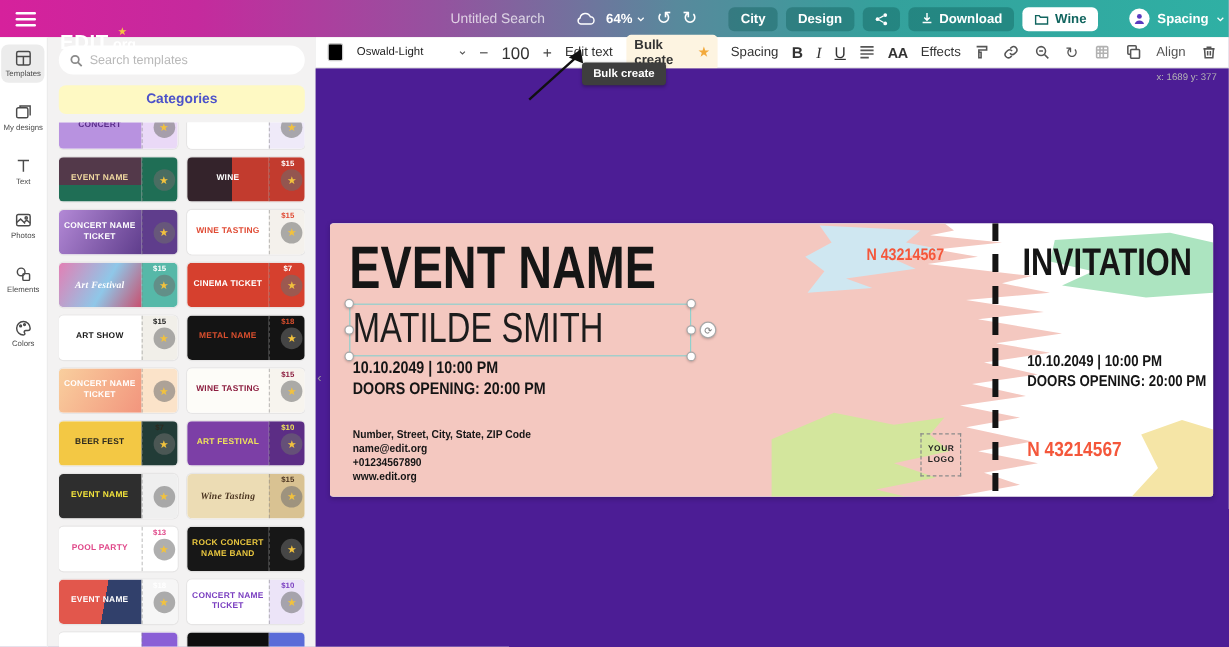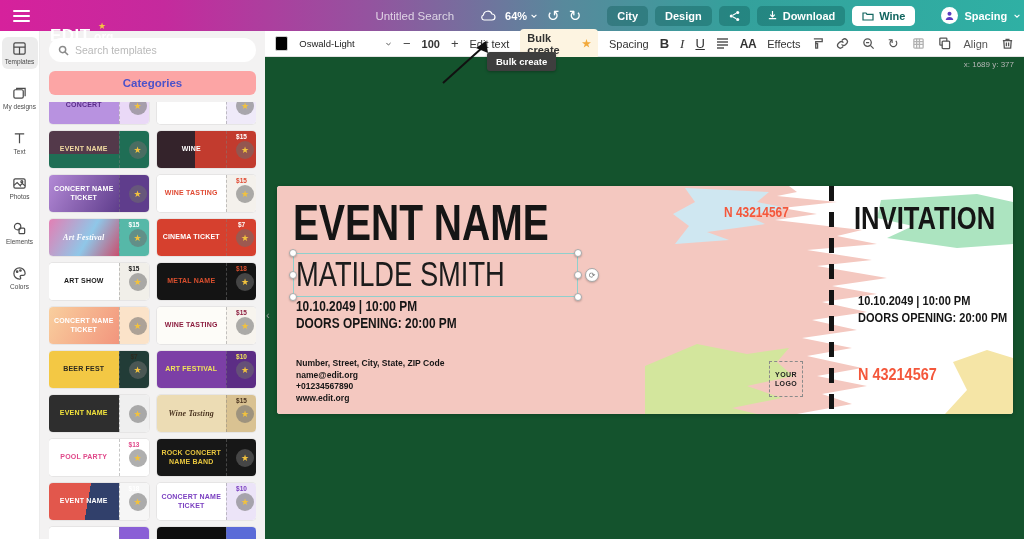--- a/index.html
+++ b/index.html
@@ -36,58 +36,58 @@
   .rail-item svg { width:15px; height:15px; stroke:#4a4a4a; fill:none; stroke-width:1.3; }
   .rail-label { font-size:6.5px; color:#4a4a4a; }
 
   
   .panel { width:225px; background:#f3f2f2; display:flex; flex-direction:column; padding:7px 9px 0 9px; }
   .search-box { background:#fff; border-radius:14px; height:24px; display:flex; align-items:center; padding:0 9px; gap:6px; }
   .search-box svg { width:11px; height:11px; stroke:#8a8a8a; fill:none; stroke-width:1.6; }
   .search-box input { border:none; outline:none; flex:1; font-size:10.5px; font-family:inherit; color:#444; background:transparent; }
   .search-box input::placeholder { color:#b9b9b9; }
   .cat-row { display:flex; gap:8px; margin-top:9px; }
-  .cat-btn { flex:1; background:#fca5a5; border:none; font-family:inherit; color:#4c52c9; font-weight:700; font-size:11.5px; height:24px; border-radius:6px; cursor:pointer; }
+  .cat-btn { flex:1; background:#fef9c3; border:none; font-family:inherit; color:#4c52c9; font-weight:700; font-size:11.5px; height:24px; border-radius:6px; cursor:pointer; }
   .grid-clip { flex:1; overflow:hidden; margin-top:7px; }
   .template-grid { display:grid; grid-template-columns:1fr 1fr; gap:7px 8px; margin-top:-15px; }
   .thumb { height:37px; border-radius:4px; overflow:hidden; display:flex; box-shadow:0 0 0 1px rgba(0,0,0,.05); cursor:pointer; background:#fff; }
   .thumb-main { flex:1; display:flex; align-items:center; justify-content:center; padding:2px; }
   .thumb-title { font-size:7px; font-weight:800; letter-spacing:.2px; text-align:center; line-height:1.15; text-transform:uppercase; }
   .thumb-title.script { font-style:italic; text-transform:none; font-family:"Liberation Serif", serif; font-size:8px; }
   .thumb-stub { width:30px; position:relative; border-left:1px dashed rgba(128,128,128,.45); display:flex; align-items:flex-start; justify-content:center; }
   .thumb-price { font-size:6.5px; font-weight:800; margin-top:2px; }
   .thumb-badge { position:absolute; right:2px; top:50%; transform:translateY(-50%); width:18px; height:18px; border-radius:50%;
     background:rgba(110,110,110,.55); color:#f2c23d; font-size:9px; display:flex; align-items:center; justify-content:center; }
 
   
   .main { flex:1; position:relative; display:flex; flex-direction:column; }
   .toolbar { height:26px; background:#fff; border-bottom:1px solid #e3e3e3; display:flex; align-items:center; padding:0 10px; gap:11px; font-size:11px; color:#333; }
   .swatch { width:15px; height:15px; background:#000; border-radius:2px; border:1px solid #ccc; cursor:pointer; }
   .font-name { font-size:9.5px; color:#222; width:86px; cursor:pointer; }
   .tool-txt { cursor:pointer; white-space:nowrap; }
   .step { font-size:13px; color:#444; cursor:pointer; }
-  .font-size { font-weight:700; font-size:11px; }
+  .font-size { font-weight:400; font-size:14px; }
   .bulk { background:#fdf4e1; border-radius:4px; padding:3px 7px; font-weight:700; display:flex; gap:5px; align-items:center; cursor:pointer; }
   .bulk .bstar { color:#f2a93b; font-size:10px; }
   .fmt-b { font-weight:800; font-size:13px; cursor:pointer; }
   .fmt-i { font-style:italic; font-size:13px; font-family:"Liberation Serif", serif; cursor:pointer; }
   .fmt-u { text-decoration:underline; font-size:13px; cursor:pointer; }
   .fmt-aa { font-weight:600; font-size:12px; letter-spacing:-.5px; cursor:pointer; }
   .ticon { display:flex; align-items:center; cursor:pointer; }
   .ticon svg { width:13px; height:13px; stroke:#555; fill:none; stroke-width:1.4; }
   .tool-right { margin-left:auto; display:flex; align-items:center; gap:13px; color:#555; }
   .dim { opacity:.45; }
 
   
   .tooltip { position:absolute; left:222px; top:21px; background:#3e3e3e; color:#fff; font-size:9.5px; font-weight:600;
     padding:4px 9px; border-radius:3px; z-index:30; box-shadow:0 1px 3px rgba(0,0,0,.3); }
   .arrow-svg { position:absolute; left:160px; top:6px; width:70px; height:50px; z-index:31; pointer-events:none; }
 
   
-  .canvas { flex:1; position:relative; background:#14532d; }
+  .canvas { flex:1; position:relative; background:#4c1d95; }
   .coords { position:absolute; top:3px; right:10px; font-size:8px; color:#b5b5b5; }
   .collapse { position:absolute; left:1px; top:252px; color:#9a9a9a; font-size:11px; cursor:pointer; }
 
   .ticket { position:absolute; left:12px; top:129px; width:736px; height:228px; background:#fff; border-radius:3px;
     box-shadow:0 1px 4px rgba(0,0,0,.22); overflow:hidden; }
   .brushes { position:absolute; inset:0; width:100%; height:100%; }
   .divider { position:absolute; left:552px; top:0; bottom:0; width:5px;
     background:repeating-linear-gradient(180deg,#141414 0 15px,transparent 15px 26px); }
   .tk { position:absolute; white-space:nowrap; color:#151515; transform-origin:0 0; }
   .t-event { left:16px; top:12px; font-size:50px; font-weight:800; transform:scaleX(.78); line-height:1; }

